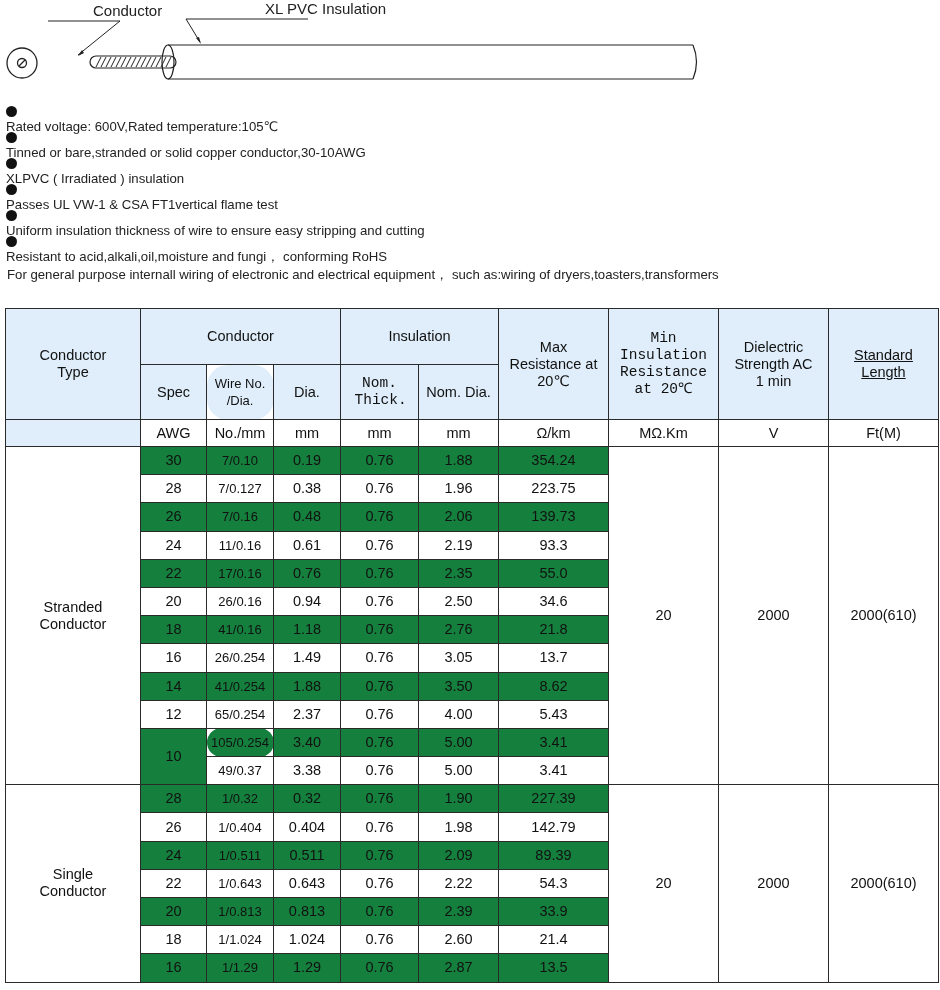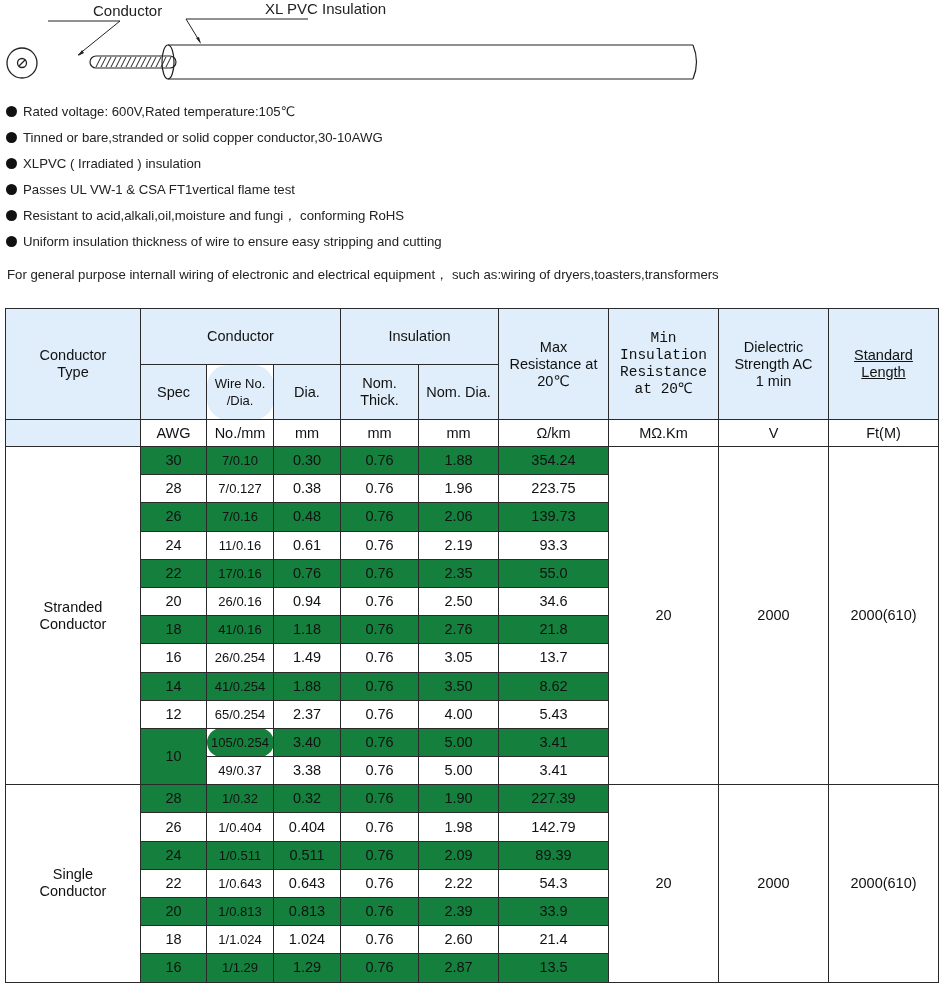--- a/index.html
+++ b/index.html
@@ -4,21 +4,21 @@
 <style>
   html, body { margin:0; padding:0; background:#ffffff; }
   body { width:940px; height:990px; position:relative; overflow:hidden;
          font-family:"Liberation Sans", "DejaVu Sans", sans-serif; color:#1a1a1a; }
   .diagram { position:absolute; left:0; top:0; width:720px; height:95px; }
   .diagram svg { display:block; }
   .lbl { position:absolute; font-size:15px; color:#222; }
   .lbl-conductor { left:93px; top:2px; }
   .lbl-insulation { left:265px; top:0px; }
   .features { position:absolute; left:6px; top:102px; margin:0; padding:0; list-style:none; }
-  .features li { height:26px; line-height:20px; font-size:13.2px; color:#222; display:flex; align-items:flex-start; }
+  .features li { height:26px; line-height:20px; font-size:13.2px; color:#222; display:flex; align-items:flex-start;flex-direction:column; }
   .bullet { display:inline-block; width:11px; height:11px; border-radius:50%; background:#111; margin:4px 6px 0 0; flex:none; }
   .usage { position:absolute; left:7px; top:266px; font-size:13.2px; color:#222; white-space:nowrap; }
   table.spec { position:absolute; left:5px; top:308px; border-collapse:collapse; table-layout:fixed;
                font-size:14.5px; color:#111; }
   table.spec td { border:1.5px solid #2a2a2a; text-align:center; vertical-align:middle; padding:0; line-height:17px; }
   .hdr { background:#dfeefa; }
   .unit { background:#ffffff; height:26px; }
   .shade { background:#15803d; }
   .plain { background:#ffffff; }
   tr.data { height:28.2px; }
@@ -89,25 +89,25 @@
   <li>
       <span class="bullet"></span>
       <span>XLPVC ( Irradiated ) insulation</span>
     </li>
   <li>
       <span class="bullet"></span>
       <span>Passes UL VW-1 &amp; CSA FT1vertical flame test</span>
     </li>
   <li>
       <span class="bullet"></span>
+      <span>Uniform insulation thickness of wire to ensure easy stripping and cutting</span>
+    </li>
+  <li>
+      <span class="bullet"></span>
       <span>Resistant to acid,alkali,oil,moisture and fungi， conforming RoHS</span>
-    </li>
-  <li>
-      <span class="bullet"></span>
-      <span>Uniform insulation thickness of wire to ensure easy stripping and cutting</span>
     </li>
 </ul>
 
 <div class="usage">For general purpose internall wiring of electronic and electrical equipment， such as:wiring of dryers,toasters,transformers</div>
 
 <table class="spec">
   <colgroup>
     <col style="width:135px">
       <col style="width:66px">
       <col style="width:67px">
@@ -139,21 +139,21 @@
           <div style="width:80px;margin:17px auto;text-decoration:underline;">Standard Length</div>
         </td>
     </tr>
     <tr style="height:55px">
       <td class="hdr">Spec</td>
       <td class="hdr sm">
           <div style="width:60px;margin:0 auto;">Wire No. /Dia.</div>
         </td>
       <td class="hdr">Dia.</td>
       <td class="hdr">
-          <div style="width:50px;margin:0 auto;">Nom. Thick.</div>
+          <div style="width:50px;margin:0 auto;font-family:Liberation Mono, monospace;">Nom. Thick.</div>
         </td>
       <td class="hdr">Nom. Dia.</td>
     </tr>
     <tr class="unit">
       <td class="hdr"></td>
       <td class="unit">AWG</td>
       <td class="unit">No./mm</td>
       <td class="unit">mm</td>
       <td class="unit">mm</td>
       <td class="unit">mm</td>
@@ -163,21 +163,21 @@
       <td class="unit">Ft(M)</td>
     </tr>
   </tbody>
   <tbody id="table-body">
       <tr class="data">
         <td class="type" rowspan="12">
           <div style="width: 80px; margin: 0px auto;">Stranded Conductor</div>
         </td>
         <td class="shade">30</td>
         <td class="shade" style="font-size:13px">7/0.10</td>
-        <td class="shade">0.30</td>
+        <td class="shade">0.19</td>
         <td class="shade">0.76</td>
         <td class="shade">1.88</td>
         <td class="shade">354.24</td>
         <td class="plain" rowspan="12">20</td>
         <td class="plain" rowspan="12">2000</td>
         <td class="plain" rowspan="12">2000(610)</td>
       </tr>
       <tr class="data">
         <td class="plain">28</td>
         <td class="plain" style="font-size:13px">7/0.127</td>

